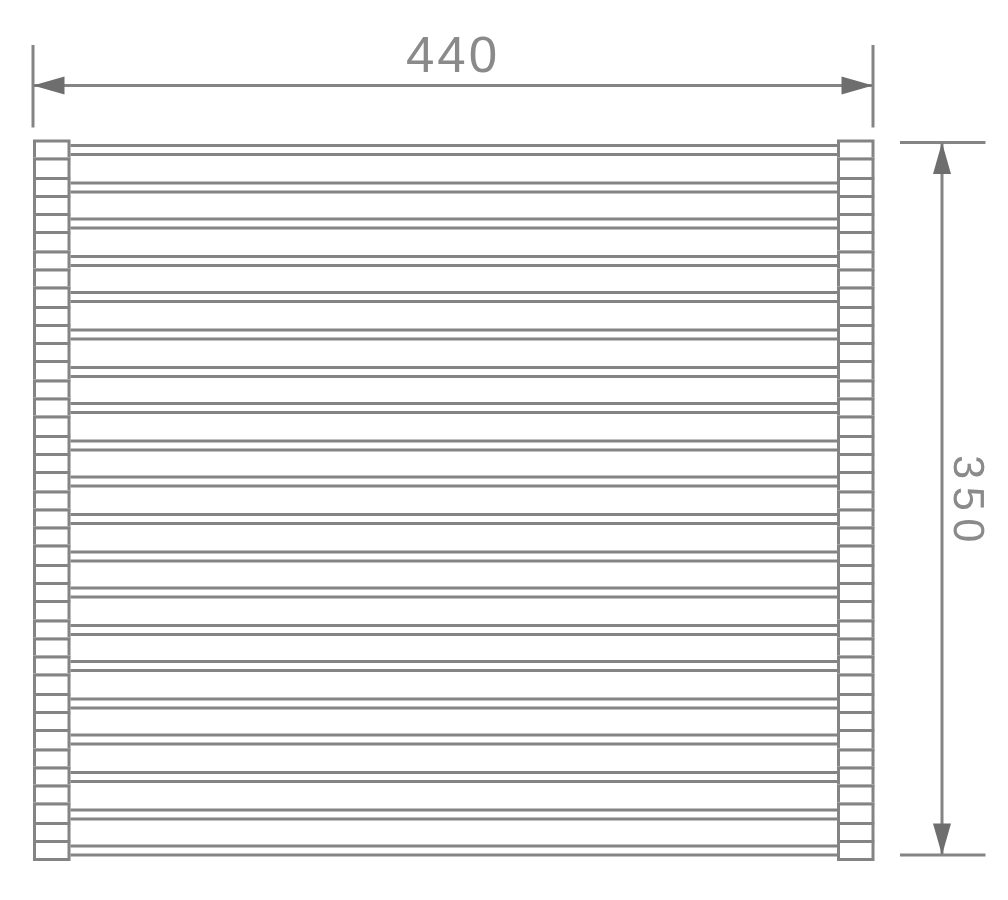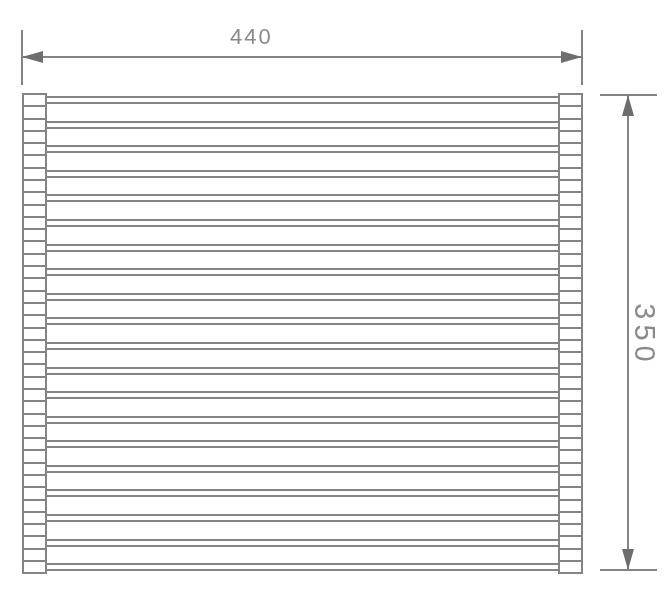--- a/index.html
+++ b/index.html
@@ -30,23 +30,23 @@
     border-bottom:6px solid transparent;
     border-right:21px solid var(--arrow);
   }
   .arrow-right{
     left:561px;top:51px;
     border-top:6px solid transparent;
     border-bottom:6px solid transparent;
     border-left:21px solid var(--arrow);
   }
   .dim-text-h{
-    left:230px;top:22px;width:124px;
-    text-align:left;
-    font-size:22px;line-height:30px;
+    left:240px;top:22px;width:124px;
+    text-align:center;
+    font-size:34px;line-height:30px;
     letter-spacing:2px;
     color:var(--text);
     white-space:nowrap;
   }
 
   .tick{left:600px;width:57px;height:2px;background:var(--line);}
   .tick-top{top:94px;}
   .tick-bottom{top:569px;}
   .dim-line-v{left:627px;top:95px;width:2px;height:475px;background:var(--line);}
   .arrow-up{

